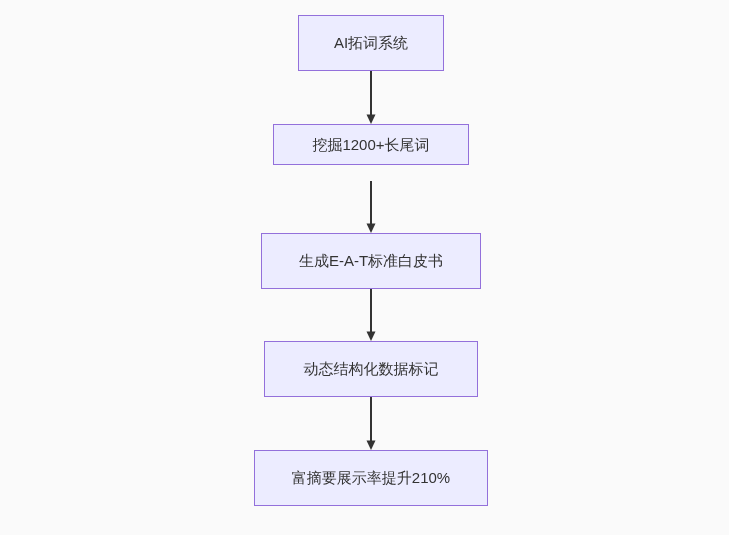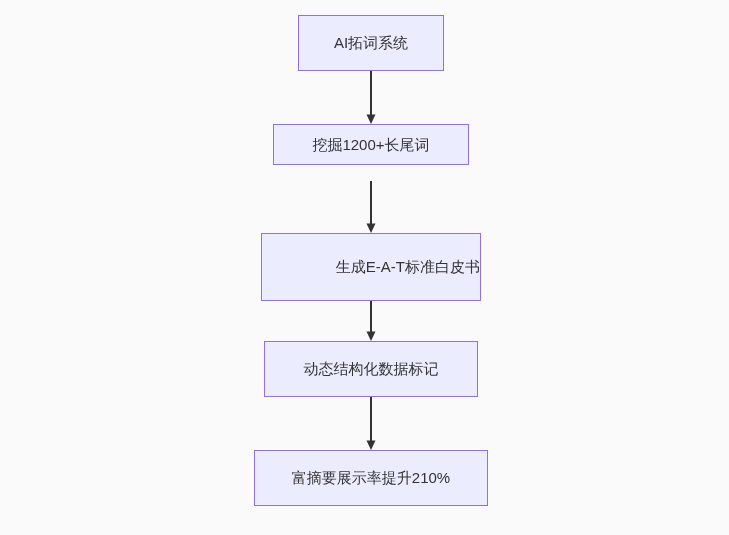--- a/index.html
+++ b/index.html
@@ -72,21 +72,21 @@
   </svg>
 
   <div class="node" style="left:298px; top:15px;  width:146px; height:56px;">
     <span>AI拓词系统</span>
   </div>
 
   <div class="node" style="left:273px; top:124px; width:196px; height:41px;">
     <span>挖掘1200+长尾词</span>
   </div>
 
-  <div class="node" style="left:261px; top:233px; width:220px; height:68px;justify-content:flex-end;">
+  <div class="node" style="left:261px; top:233px; width:220px; height:56px;">
     <span>生成E-A-T标准白皮书</span>
   </div>
 
   <div class="node" style="left:264px; top:341px; width:214px; height:56px;justify-content:center;">
     <span>动态结构化数据标记</span>
   </div>
 
   <div class="node" style="left:254px; top:450px; width:234px; height:56px;align-items:center;">
     <span>富摘要展示率提升210%</span>
   </div>

